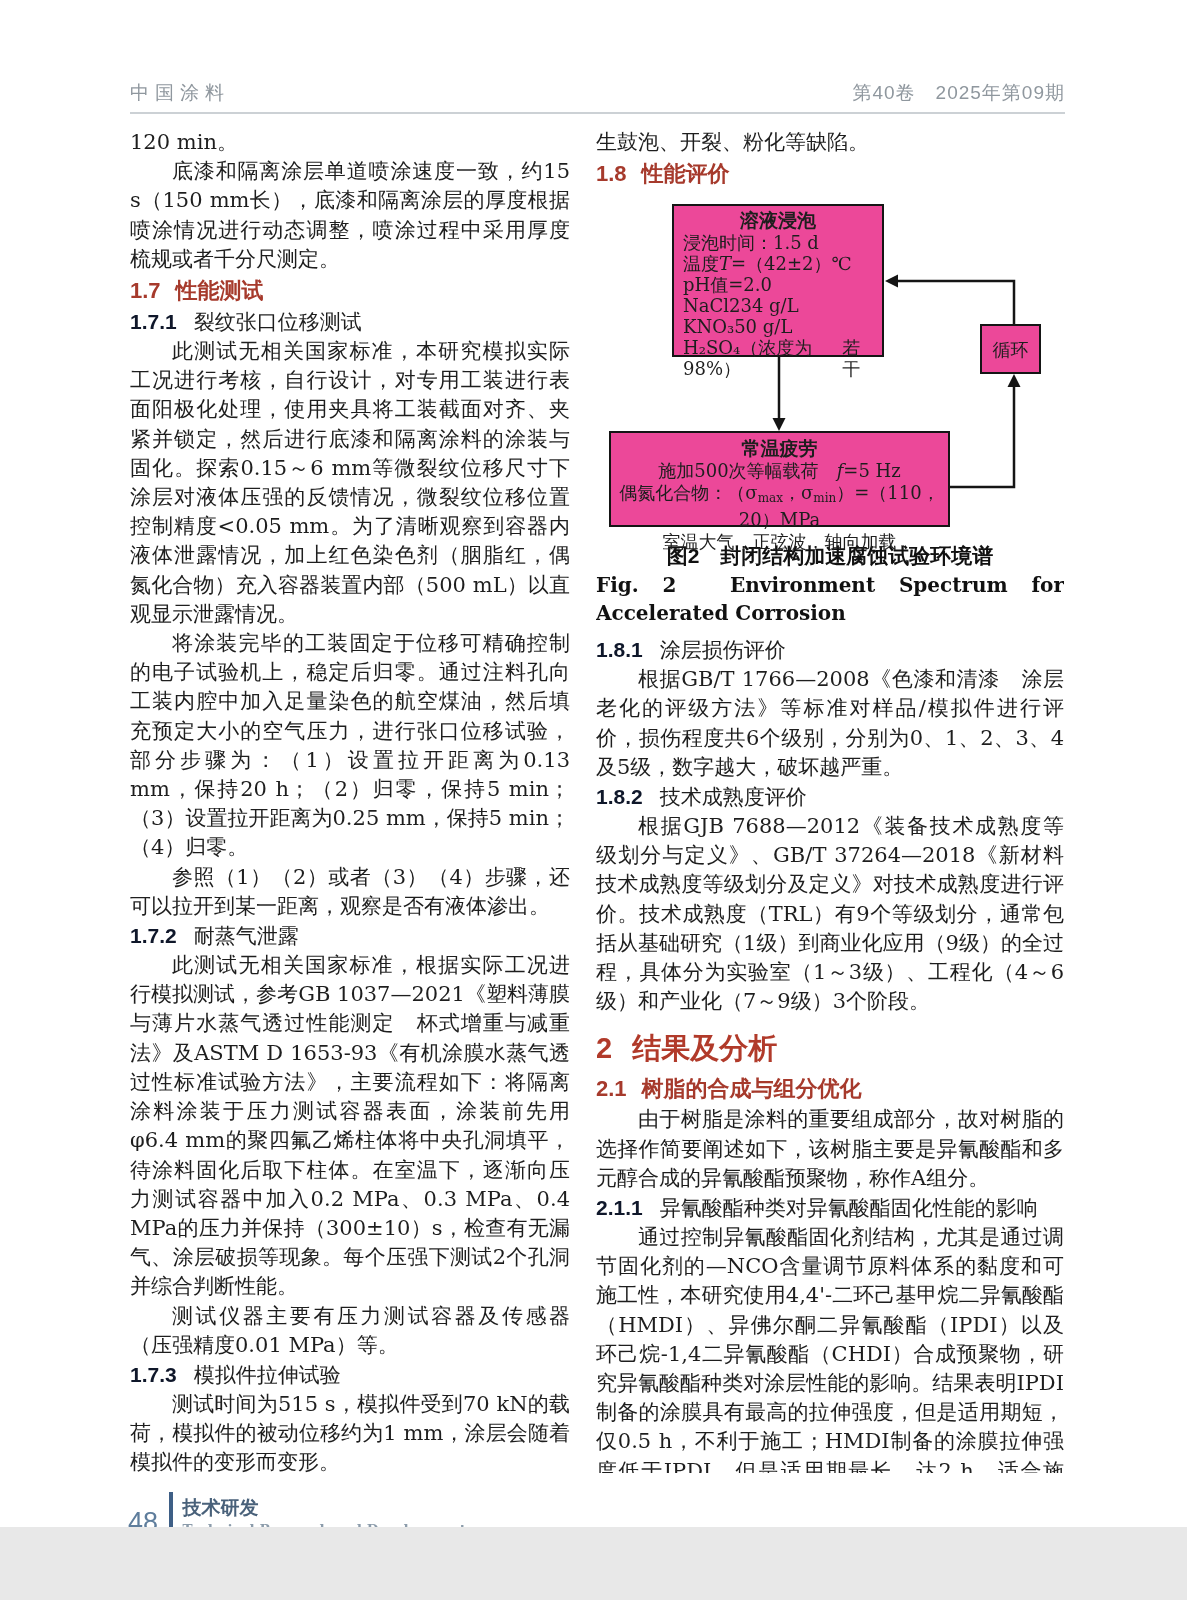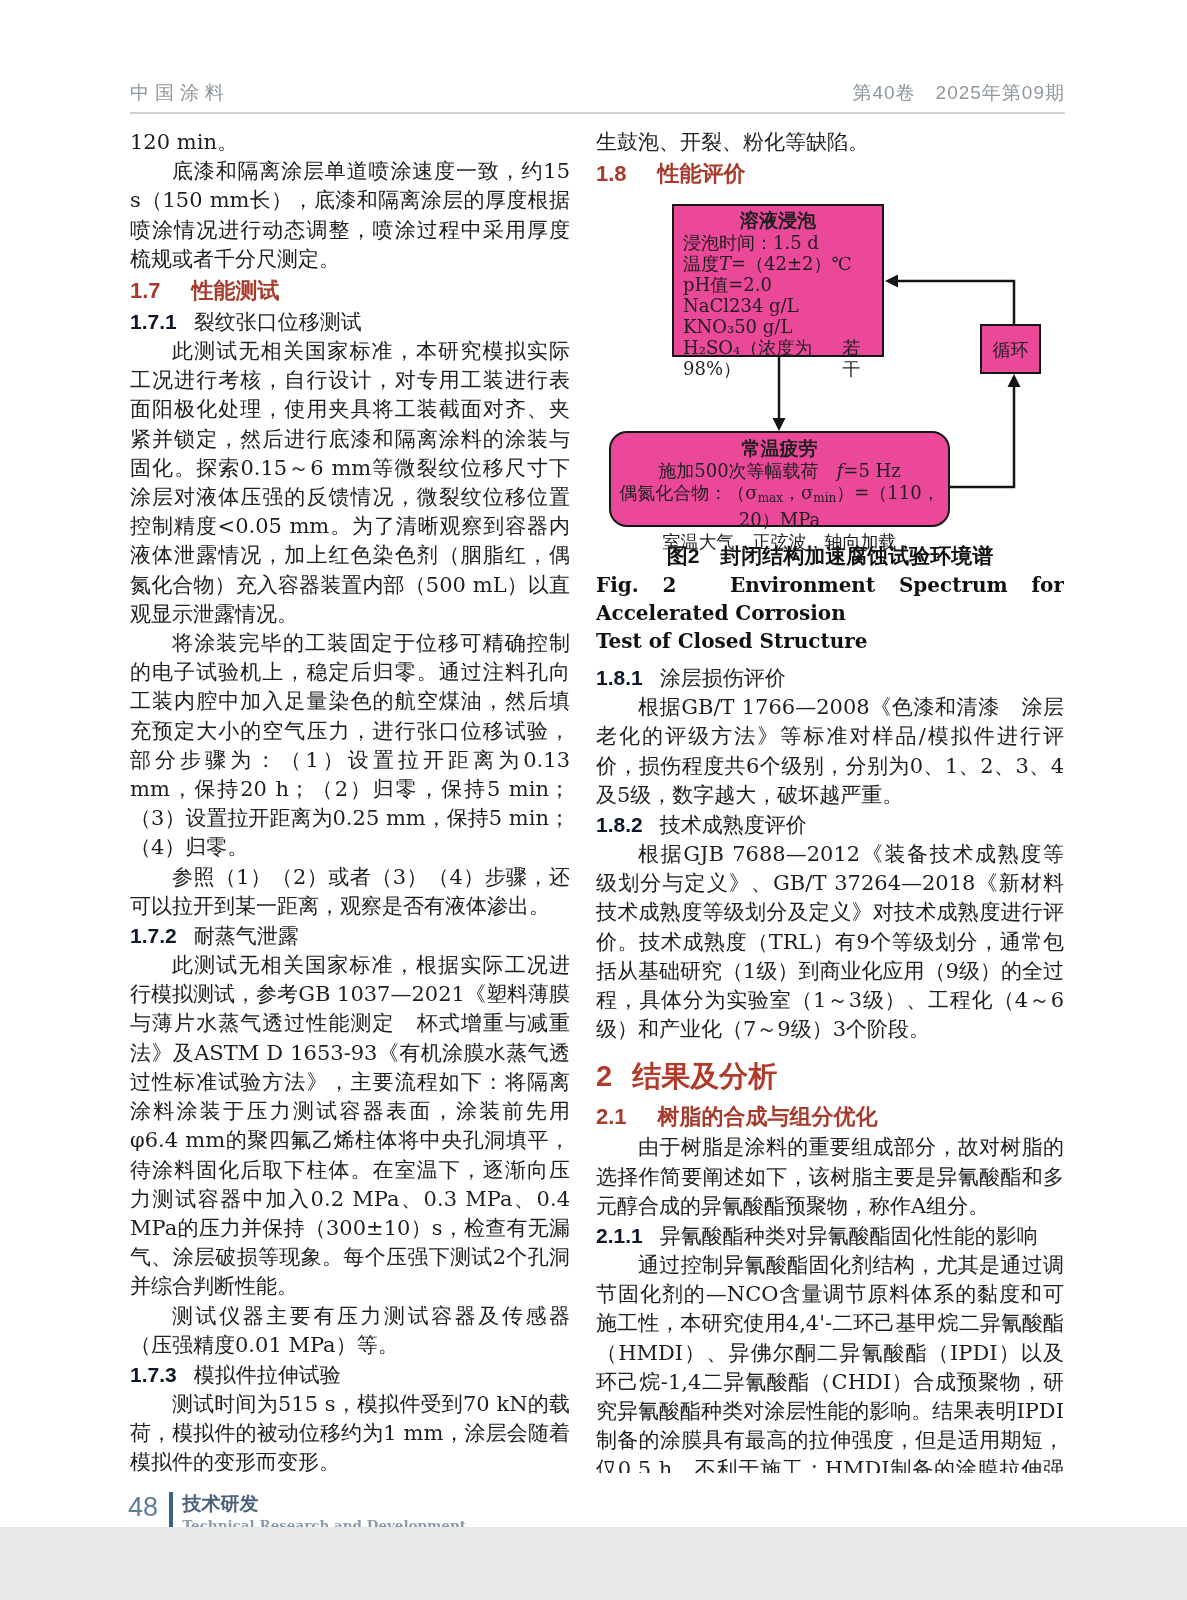--- a/index.html
+++ b/index.html
@@ -17,48 +17,48 @@
   .col{position:absolute;top:128px;width:440px;font-size:21px;line-height:29.2px;
        text-align:justify;height:1345px;overflow:hidden;}
   .col-left{left:130px;}
   .col-right{left:596px;width:468px;}
   p.para{margin:0;text-indent:2em;}
   p.noind{margin:0;text-indent:0;}
 
   
   .sec-h{margin:1px 0;font-family:"Liberation Sans", sans-serif;font-weight:bold;
          color:#a63a2c;font-size:22px;line-height:31px;text-align:left;}
-  .sec-h .num{margin-right:31px;text-align:center;}
+  .sec-h .num{margin-right:15px;text-align:center;}
   .subsec-h{margin:0;font-size:21px;line-height:30px;font-weight:normal;text-align:left;}
   .subsec-h .num{font-family:"Liberation Sans", sans-serif;font-weight:bold;color:#0f172a;margin-right:17px;}
   .subsec-h .t{color:#1e1e1e;}
   .big-h{margin:10px 0 3px 0;font-family:"Liberation Sans", sans-serif;font-weight:bold;
          color:#b13a2a;font-size:29px;line-height:44px;text-align:left;}
   .big-h .num{margin-right:20px;}
   .h21{margin:2px 0 1px 0;}
 
   
   .figure{position:relative;height:338px;margin-top:8px;}
   .fbox{position:absolute;border:2.5px solid #151515;background:#ec4899;box-sizing:border-box;
         font-size:18px;line-height:21px;text-align:left;}
   .soak{left:76px;top:7px;width:212px;height:153px;padding:3px 9px;}
   .fbox .ftitle{text-align:center;font-weight:bold;font-size:19px;line-height:23px;}
   .frow{display:flex;}
   .cycle{left:384px;top:127px;width:61px;height:50px;display:flex;align-items:center;justify-content:center;}
-  .fatigue{left:13px;top:234px;width:341px;height:96px;padding:4px 4px;text-align:center;border-radius:18px;}
+  .fatigue{left:13px;top:234px;width:341px;height:96px;padding:4px 4px;text-align:center;}
   .fatigue div{text-align:center;line-height:22px;}
   .ivar{font-style:italic;}
   .ssub{font-size:12px;vertical-align:-3px;}
   .arrows{position:absolute;left:0;top:0;width:468px;height:338px;}
   .cap-cn{margin:6px 0 0 0;text-align:center;font-family:"Liberation Sans", sans-serif;
           font-weight:bold;font-size:21px;line-height:30px;color:#111;}
   .cap-en{margin:0;font-weight:bold;font-size:20px;line-height:28px;color:#111;}
 
   
-  .footer{position:absolute;left:128px;top:1492px;display:flex;align-items:flex-start;}
+  .footer{position:absolute;left:128px;top:1492px;display:flex;align-items:flex-end;}
   .pgnum{font-family:"Liberation Sans", sans-serif;font-size:27px;color:#5e7d9c;margin-right:11px;}
   .fbar{width:3.5px;height:46px;background:#3e5f86;margin-right:10px;}
   .fsec .cn{font-family:"Liberation Sans", sans-serif;font-weight:bold;font-size:19px;color:#49617a;line-height:24px;}
   .fsec .en{font-size:13.5px;font-weight:bold;color:#8c9cab;line-height:18px;}
 </style>
 </head>
 <body>
 
 <div class="page">
 
@@ -136,21 +136,20 @@
       <div class="fbox fatigue">
         <div class="ftitle">常温疲劳</div>
         <div><span>施加500次等幅载荷　</span><span class="ivar">f</span><span>=5 Hz</span></div>
         <div><span>偶氮化合物：（σ</span><span class="ssub">max</span><span>，σ</span><span class="ssub">min</span><span>）=（110，20）MPa</span></div>
         <div>室温大气，正弦波，轴向加载</div>
       </div>
     </div>
 
     <p class="cap-cn">图2　封闭结构加速腐蚀试验环境谱</p>
     <p class="cap-en">Fig. 2　Environment Spectrum for Accelerated Corrosion</p>
-    <p class="cap-en">Test of Closed Structure</p>
 
     <h4 class="subsec-h" style="margin-top:8px;">
       <span class="num">1.8.1</span><span class="t">涂层损伤评价</span>
     </h4>
     <p class="para">根据GB/T 1766—2008《色漆和清漆　涂层老化的评级方法》等标准对样品/模拟件进行评价，损伤程度共6个级别，分别为0、1、2、3、4及5级，数字越大，破坏越严重。</p>
     <h4 class="subsec-h">
       <span class="num">1.8.2</span><span class="t">技术成熟度评价</span>
     </h4>
     <p class="para">根据GJB 7688—2012《装备技术成熟度等级划分与定义》、GB/T 37264—2018《新材料技术成熟度等级划分及定义》对技术成熟度进行评价。技术成熟度（TRL）有9个等级划分，通常包括从基础研究（1级）到商业化应用（9级）的全过程，具体分为实验室（1～3级）、工程化（4～6级）和产业化（7～9级）3个阶段。</p>
 

